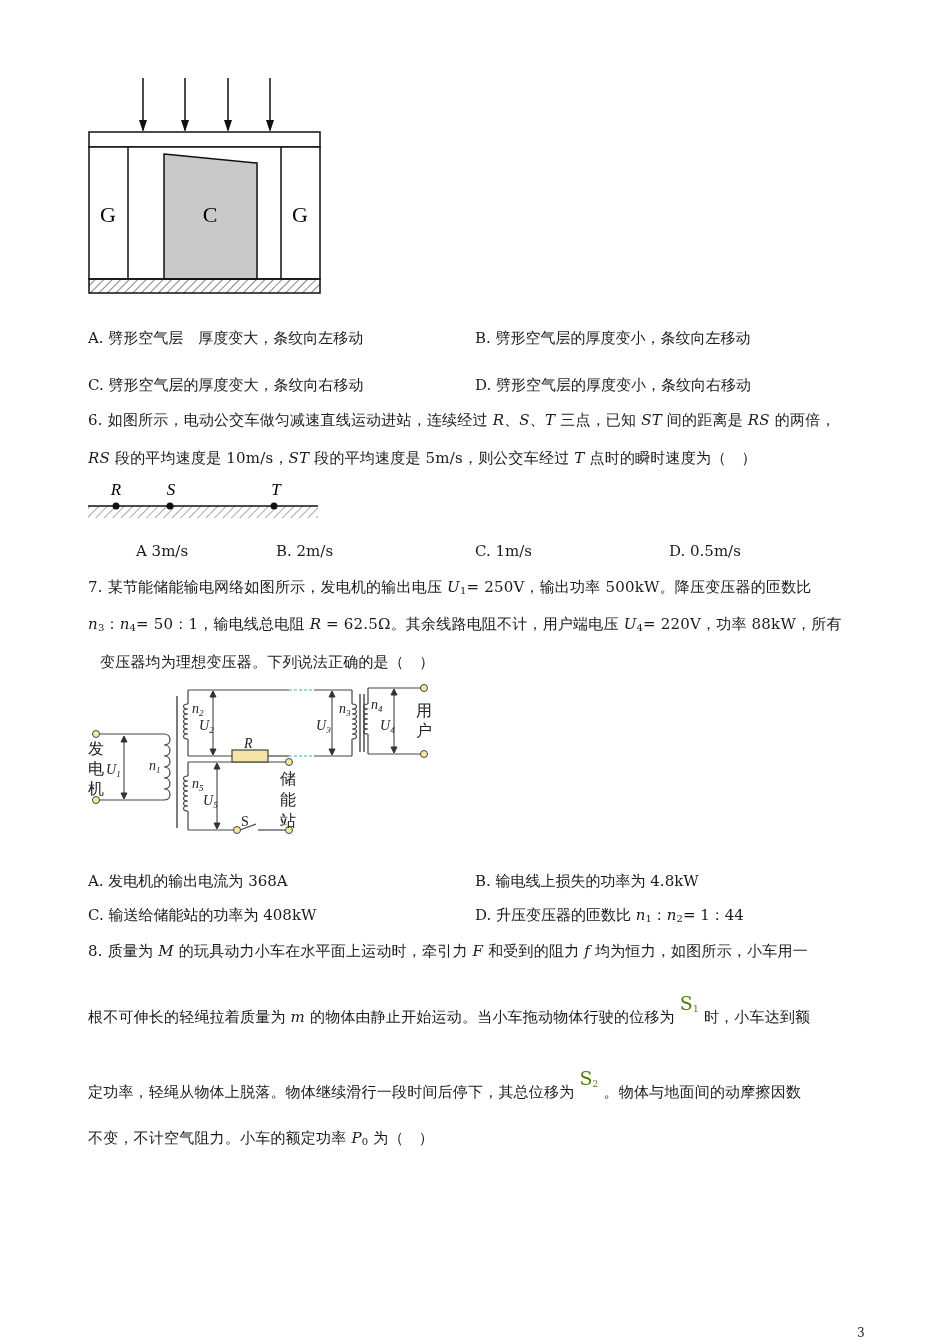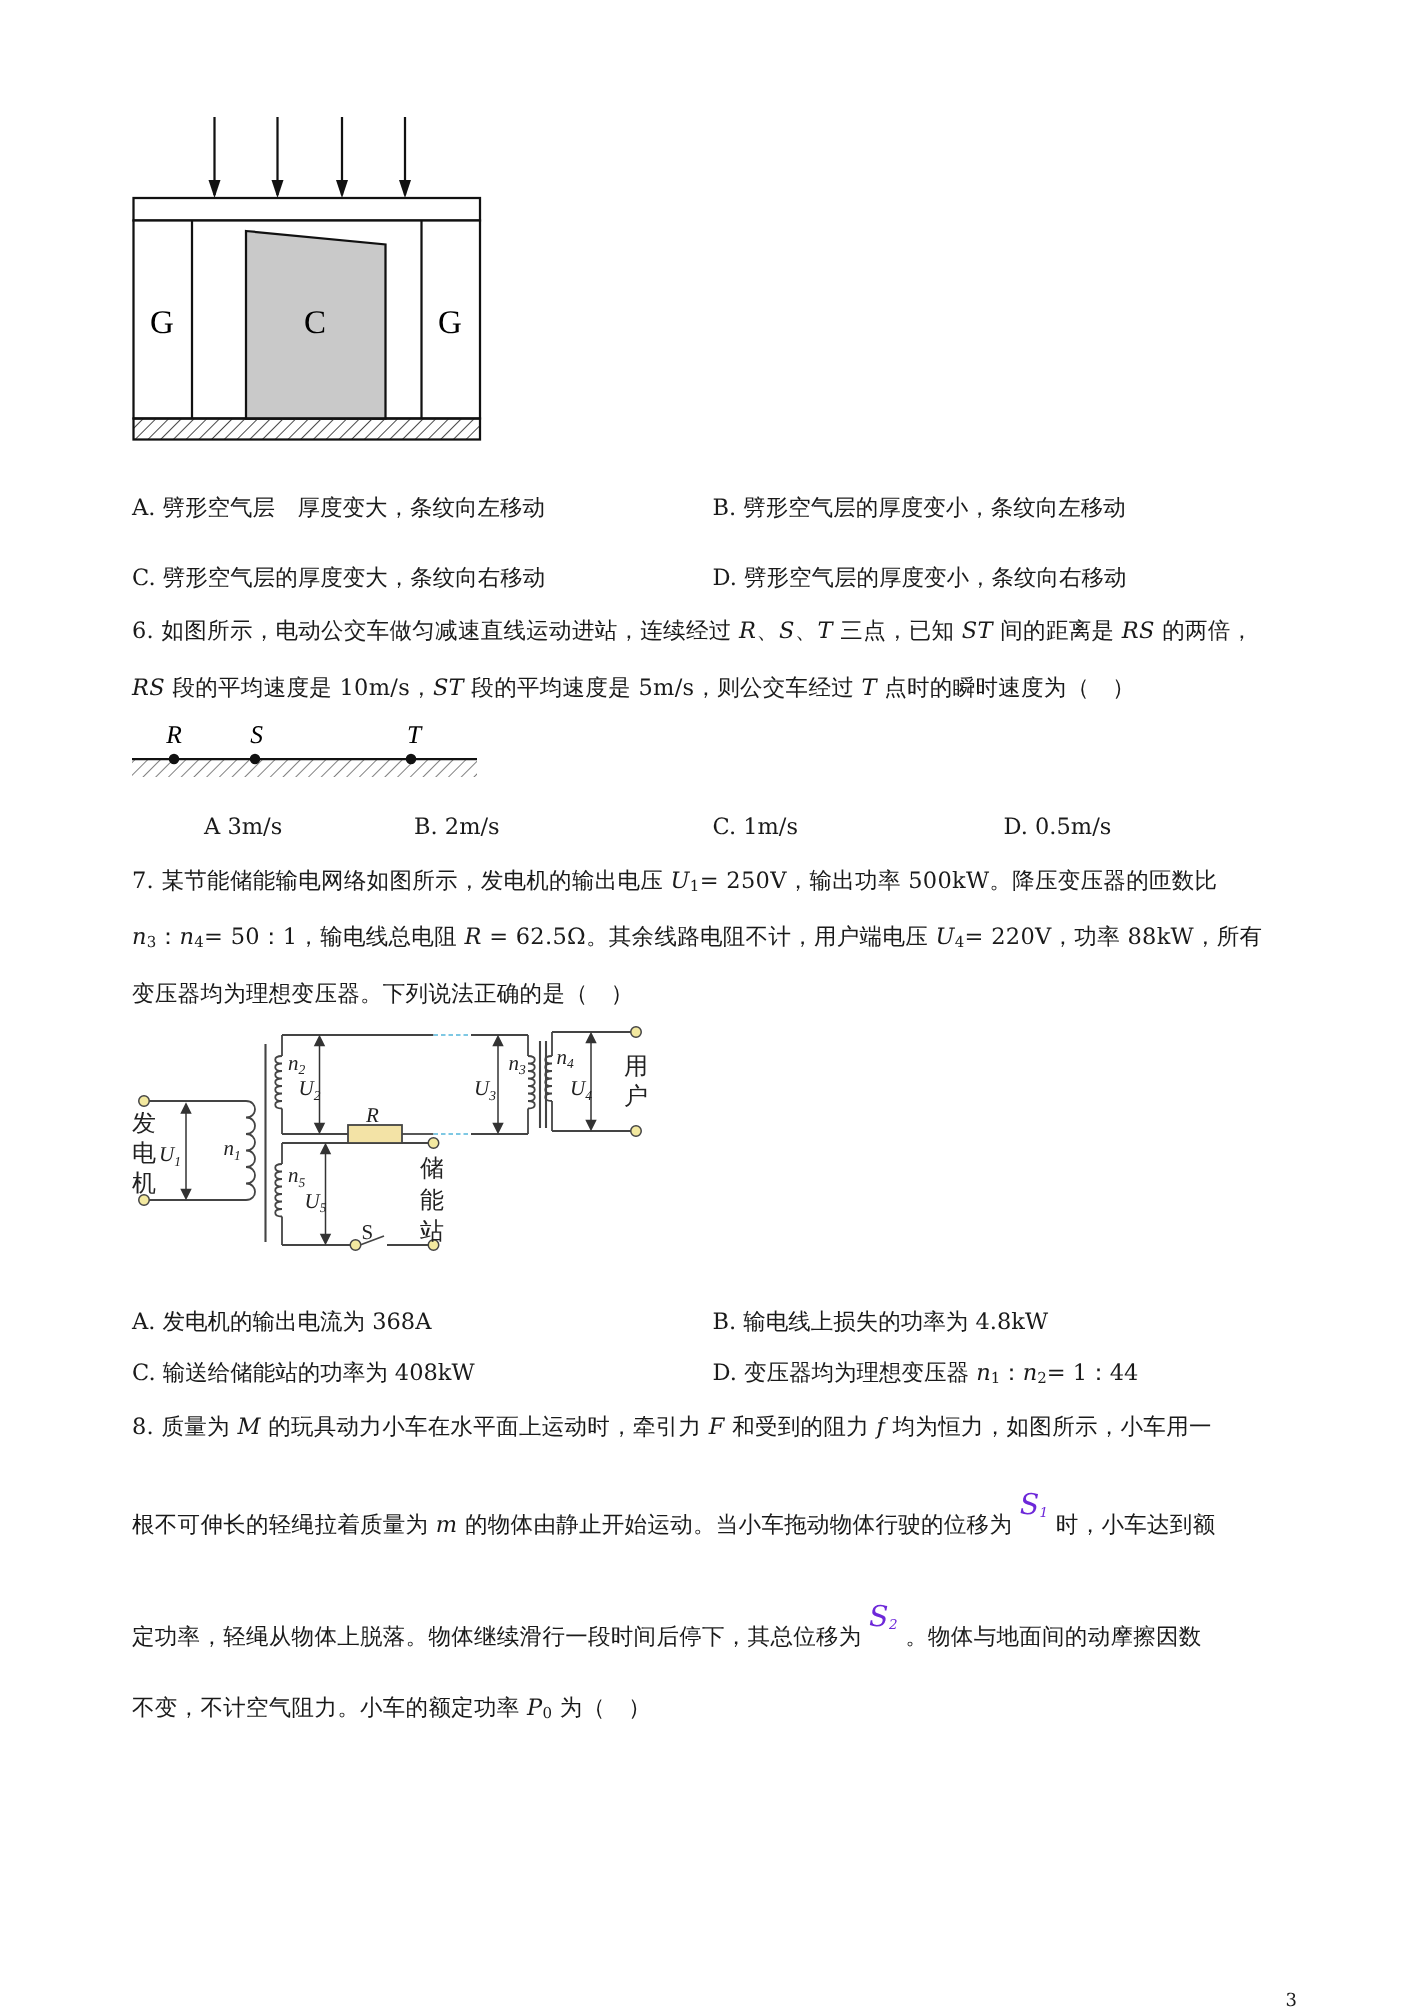--- a/index.html
+++ b/index.html
@@ -3,21 +3,21 @@
 <meta charset="utf-8">
 <style>
   html, body { margin: 0; padding: 0; background: #ffffff; }
   body { width: 950px; height: 1344px; position: relative; overflow: hidden;
          font-family: "DejaVu Serif", "Liberation Serif", serif; color: #1a1a1a; }
   .abs { position: absolute; }
   .line { position: absolute; left: 88px; font-size: 15px; white-space: nowrap; letter-spacing: 0.2px; }
   .opt { position: absolute; font-size: 15px; white-space: nowrap; }
   .it { font-style: italic; }
   sub { font-size: 10px; vertical-align: -2px; }
-  .faint { color: #6d28d9; font-style: italic; font-size: 19px; }
+  .faint { color: #4d7c0f; font-size: 19px; }
   .faint sub { font-size: 9px; }
   svg text { font-family: "Liberation Serif", serif; }
   .page-num { position: absolute; left: 857px; top: 1326px; font-size: 12px; }
 </style>
 </head>
 <body>
 
 <svg class="abs" style="left:86px; top:76px;" width="240" height="220" viewBox="0 0 240 220">
   <defs>
     <pattern id="hatch" patternUnits="userSpaceOnUse" width="6" height="6" patternTransform="rotate(45)">
@@ -80,21 +80,21 @@
 <div class="opt" style="left:276px; top:542px;">B. 2m/s</div>
 <div class="opt" style="left:475px; top:542px;">C. 1m/s</div>
 <div class="opt" style="left:669px; top:542px;">D. 0.5m/s</div>
 
 <div class="line" style="top:578px;">
   <span>7. 某节能储能输电网络如图所示，发电机的输出电压 </span><span class="it">U</span><sub>1</sub><span>= 250V，输出功率 500kW。降压变压器的匝数比</span>
 </div>
 <div class="line" style="top:615px;">
   <span class="it">n</span><sub>3</sub><span>：</span><span class="it">n</span><sub>4</sub><span>= 50：1，输电线总电阻 </span><span class="it">R</span><span> = 62.5Ω。其余线路电阻不计，用户端电压 </span><span class="it">U</span><sub>4</sub><span>= 220V，功率 88kW，所有</span>
 </div>
-<div class="line" style="top:653px;">变压器均为理想变压器。下列说法正确的是（　）</div>
+<div class="line" style="top:653px;margin-left:12px;">变压器均为理想变压器。下列说法正确的是（　）</div>
 
 <svg class="abs" style="left:84px; top:682px;" width="356" height="158" viewBox="0 0 356 158">
   <g fill="none" stroke="#444" stroke-width="1.2">
 
     <line x1="12" y1="52" x2="80" y2="52"></line>
     <line x1="12" y1="118" x2="80" y2="118"></line>
     <path d="M80,52 c8,0 8,11 0,11 c8,0 8,11 0,11 c8,0 8,11 0,11 c8,0 8,11 0,11 c8,0 8,11 0,11 c8,0 8,11 0,11"></path>
 
     <line x1="93" y1="14" x2="93" y2="146" stroke-width="1.4"></line>
 
@@ -186,21 +186,21 @@
     <text x="196" y="102">储</text>
     <text x="196" y="123">能</text>
     <text x="196" y="144">站</text>
   </g>
 </svg>
 
 <div class="opt" style="left:88px; top:872px;">A. 发电机的输出电流为 368A</div>
 <div class="opt" style="left:475px; top:872px;">B. 输电线上损失的功率为 4.8kW</div>
 <div class="opt" style="left:88px; top:906px;">C. 输送给储能站的功率为 408kW</div>
 <div class="opt" style="left:475px; top:906px;">
-  <span>D. 变压器均为理想变压器 </span><span class="it">n</span><sub>1</sub><span>：</span><span class="it">n</span><sub>2</sub><span>= 1：44</span>
+  <span>D. 升压变压器的匝数比 </span><span class="it">n</span><sub>1</sub><span>：</span><span class="it">n</span><sub>2</sub><span>= 1：44</span>
 </div>
 
 <div class="line" style="top:942px;text-align:center;">
   <span>8. 质量为 </span><span class="it">M</span><span> 的玩具动力小车在水平面上运动时，牵引力 </span><span class="it">F</span><span> 和受到的阻力 </span><span class="it">f</span><span> 均为恒力，如图所示，小车用一</span>
 </div>
 <div class="line" style="top:1004px;">
   <span>根不可伸长的轻绳拉着质量为 </span><span class="it">m</span><span> 的物体由静止开始运动。当小车拖动物体行驶的位移为 </span><span class="faint" style="position:relative; top:-12px;"><span>S</span><sub>1</sub></span><span> 时，小车达到额</span>
 </div>
 <div class="line" style="top:1079px;">
   <span>定功率，轻绳从物体上脱落。物体继续滑行一段时间后停下，其总位移为 </span><span class="faint" style="position:relative; top:-12px;"><span>S</span><sub>2</sub></span><span> 。物体与地面间的动摩擦因数</span>

